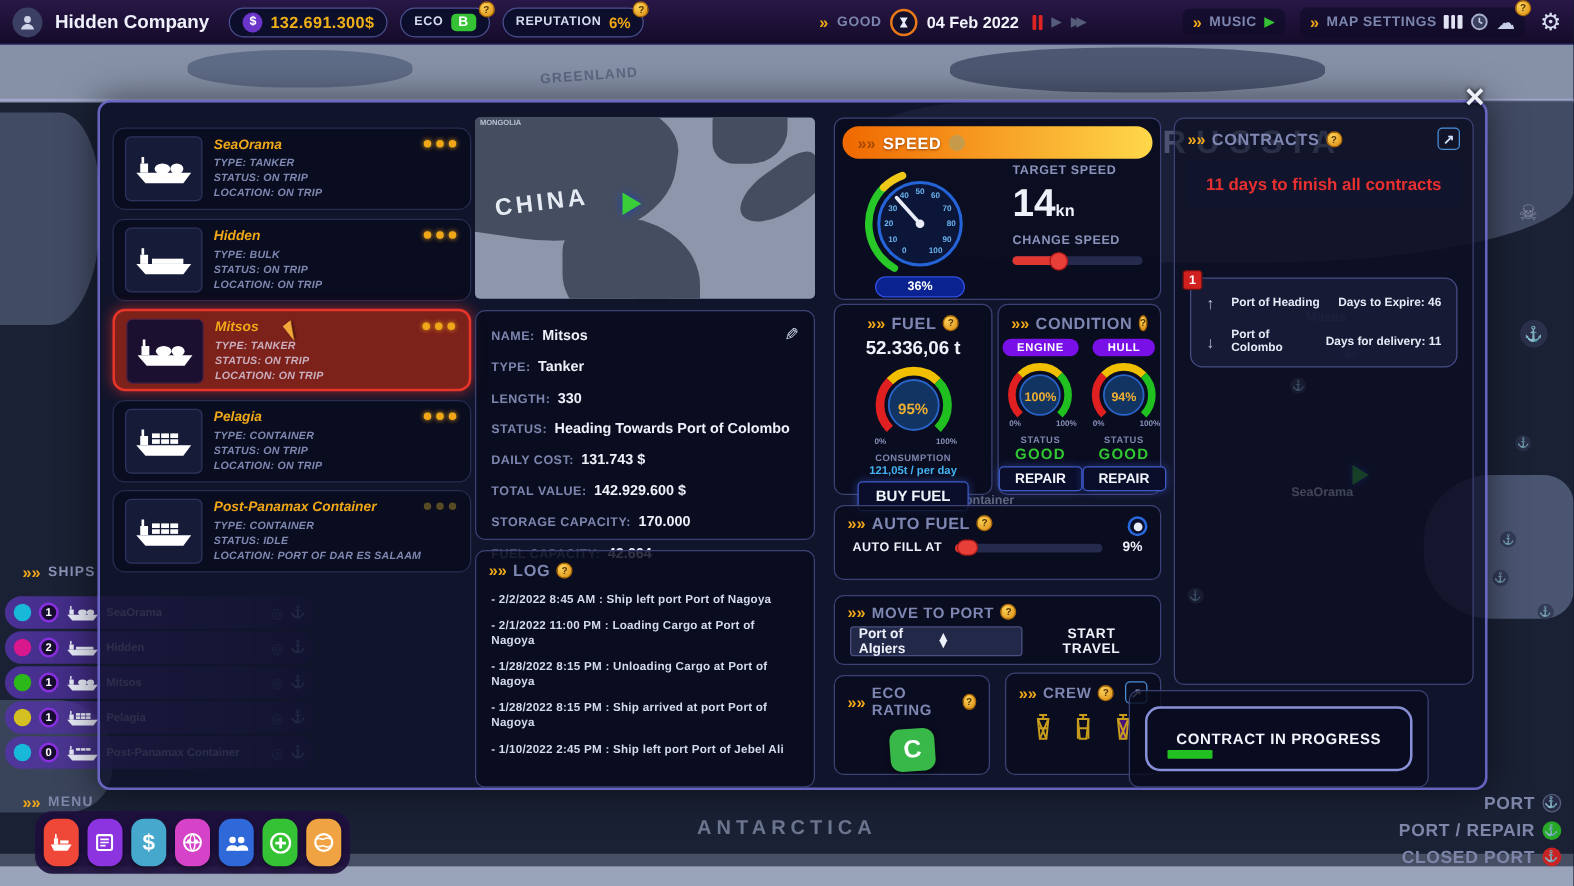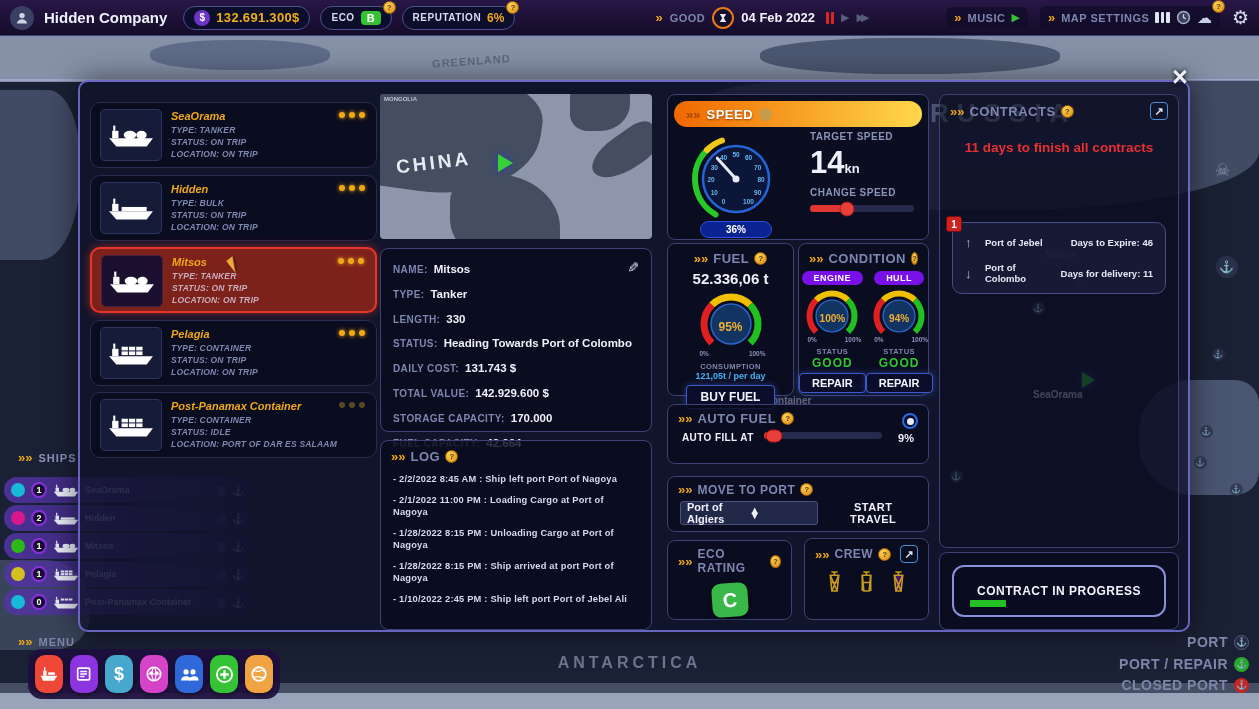--- a/index.html
+++ b/index.html
@@ -120,21 +120,21 @@
 .cgauge .mx{position:absolute;right:0;bottom:2px;color:#8a93bb;font-size:6.5px;font-weight:bold}
 .cons-label{color:#7d86ae;font-size:7.5px;font-weight:bold;text-align:center;margin-top:3px;letter-spacing:.4px}
 .cons-val{color:#42b2f2;font-size:9px;font-weight:bold;text-align:center}
 .buy-btn{display:block;margin:4px auto 0;font-size:12px;padding:4px 14px}
 .cond-badge{background:#7a10e8;color:#fff;font-size:9px;font-weight:bold;border-radius:9px;padding:2px 12px;letter-spacing:.5px}
 .status-lbl{color:#7d86ae;font-size:7.5px;font-weight:bold;letter-spacing:.5px;margin-top:2px}
 .status-good{color:#32c832;font-size:12px;font-weight:bold;letter-spacing:1px}
 .repair-btn{font-size:11px;padding:3px 12px;margin-top:3px}
 
 
-.af-row{display:flex;align-items:flex-start;gap:10px;padding:6px 14px 0}
+.af-row{display:flex;align-items:center;gap:10px;padding:6px 14px 0}
 .af-label{color:#eef0fa;font-size:10px;font-weight:bold;letter-spacing:.4px}
 .af-pct{color:#eef0fa;font-size:11px;font-weight:bold;margin-left:auto}
 .radio{position:absolute;right:10px;top:8px;width:16px;height:16px;border-radius:50%;border:2px solid #2a6ae0;background:#0a0e2a;display:flex;align-items:center;justify-content:center}
 .radio i{width:7px;height:7px;border-radius:50%;background:#e8ecf8}
 .mtp-row{display:flex;align-items:center;gap:12px;padding:4px 12px 0}
 .select{width:142px;height:24px;background:#222848;border:1px solid #4a5080;border-radius:3px;display:flex;align-items:center;padding:0 6px;cursor:pointer}
 .select span{color:#eef0fa;font-size:11px;font-weight:bold;flex:1}
 .sel-arrows{display:flex;flex-direction:column;line-height:5px;color:#9aa3c8;font-size:5.5px}
 .start-btn{color:#eef0fa;font-size:11px;font-weight:bold;letter-spacing:.5px;background:none;border:none;cursor:pointer}
 
@@ -707,32 +707,32 @@
         <span class="qcoin">?</span>
         <span class="extlink" style="margin-left:auto">↗</span>
       </div>
       <div class="warn-box">
         <span>11 days to finish all contracts</span>
       </div>
       <div class="contract-card">
         <span class="cbadge">1</span>
         <div class="c-row">
           <span class="c-arrow">↑</span>
-          <span class="c-port">Port of Jebel</span>
+          <span class="c-port">Port of Heading</span>
           <span class="c-info">Days to Expire: 46</span>
         </div>
         <div class="c-row">
           <span class="c-arrow">↓</span>
           <span class="c-port">Port of Colombo</span>
           <span class="c-info">Days for delivery: 11</span>
         </div>
       </div>
     </div>
 
-    <div class="panel progress-panel" style="left:859px;top:470px;width:240px;height:78px">
+    <div class="panel progress-panel" style="left:823px;top:470px;width:240px;height:78px">
       <div class="cip-btn">
         <span>CONTRACT IN PROGRESS</span>
         <div class="cip-bar"></div>
       </div>
     </div>
 
   </div>
 
   <div class="menu-label">
     <span class="chev">»»</span>

